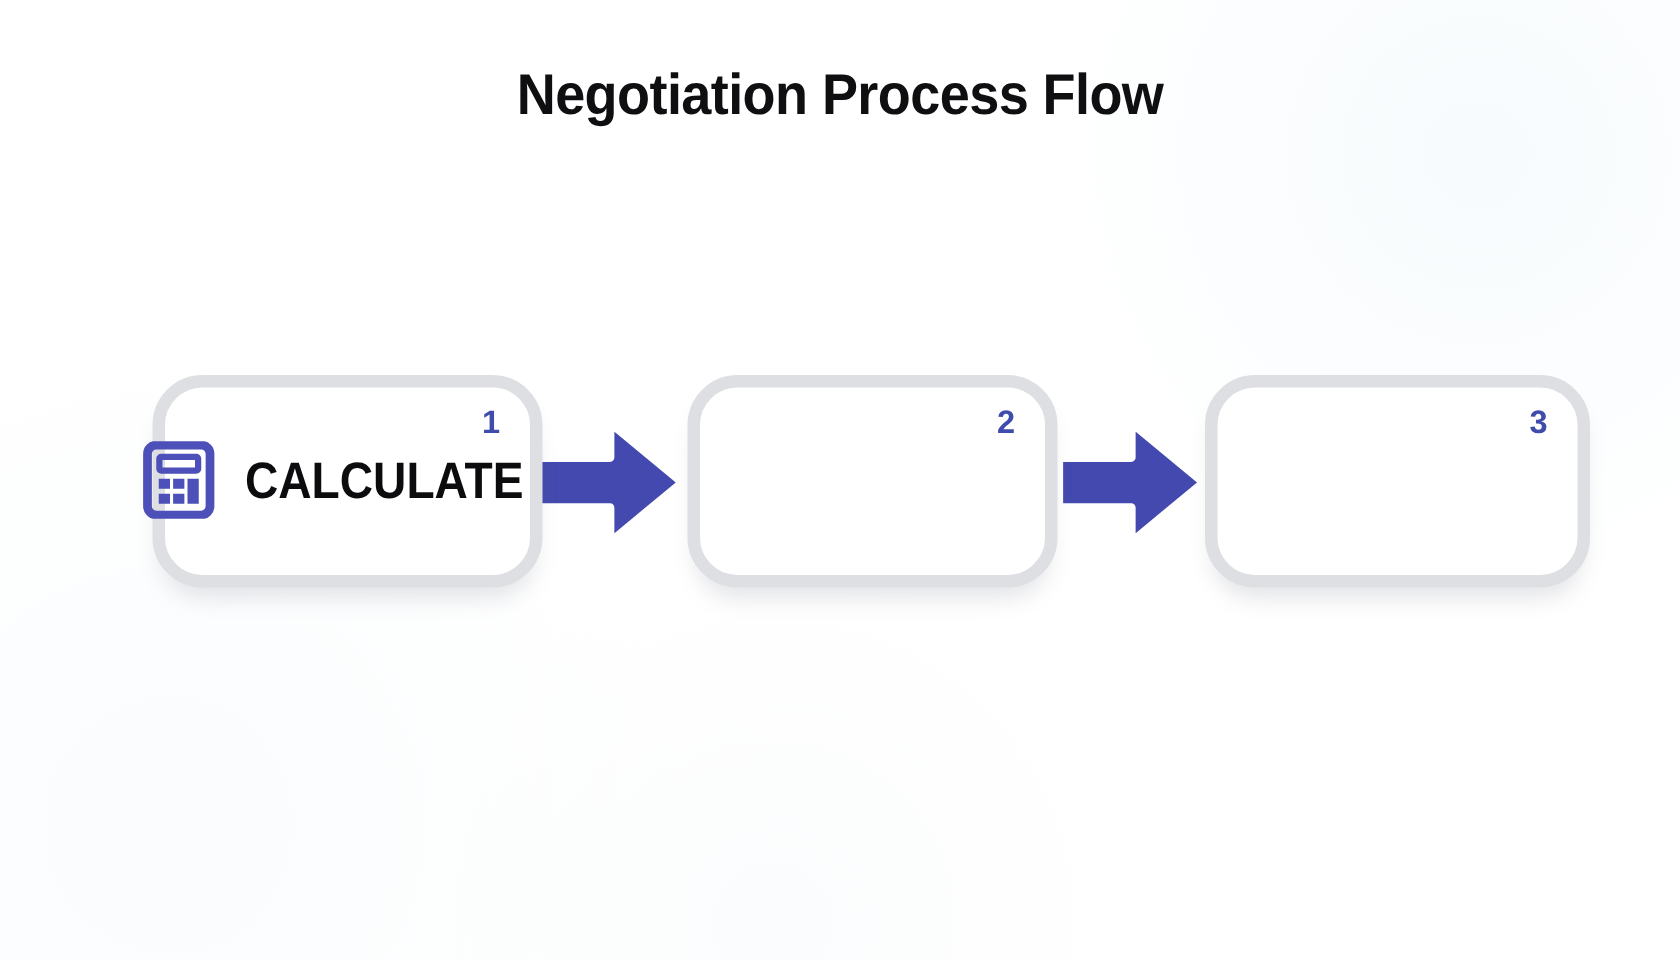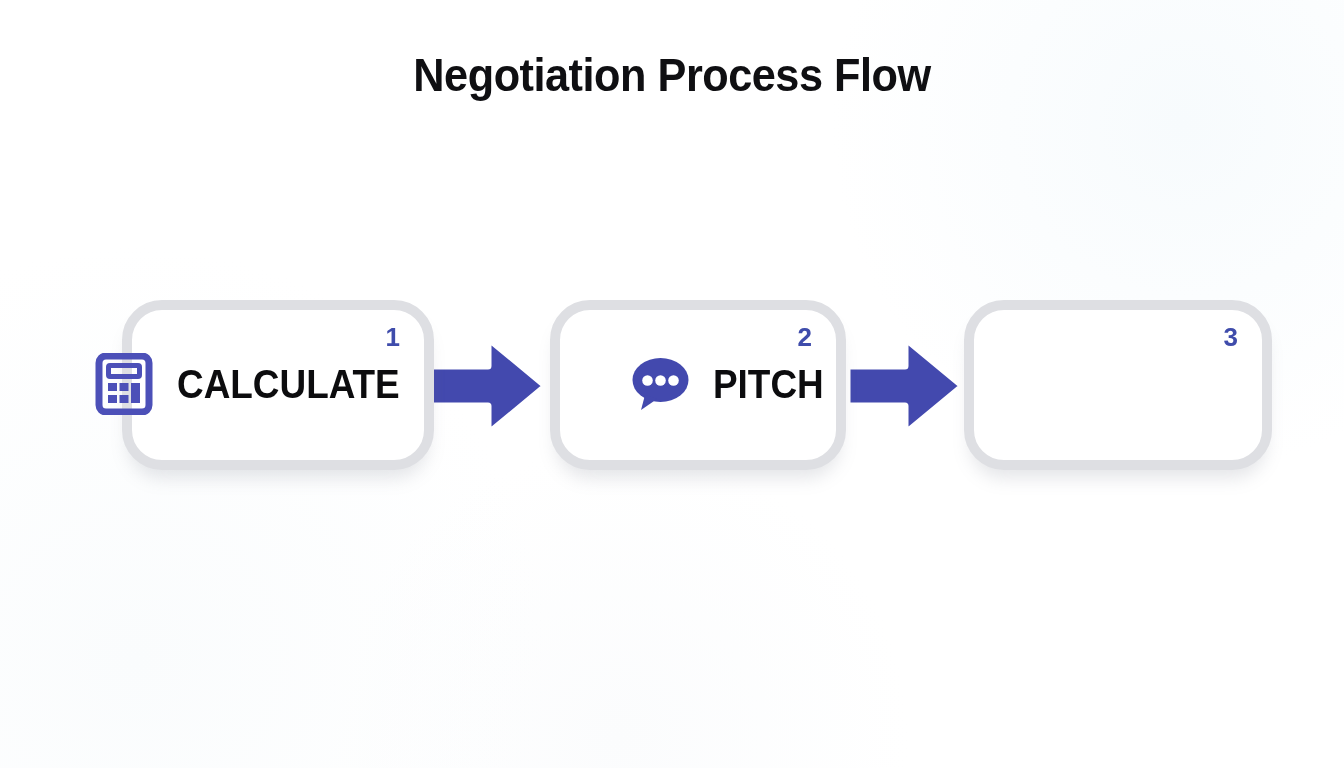--- a/index.html
+++ b/index.html
@@ -65,21 +65,21 @@
   }
   .card-1 { left: 122px; width: 312px; }
   .card-2 { left: 550px; width: 296px; }
   .card-3 { left: 964px; width: 308px; }
 
   .card-inner {
     position: absolute;
     inset: 0;
     display: flex;
     align-items: center;
-    justify-content: flex-end;
+    justify-content: center;
     gap: 22px;
     padding-bottom: 2px;
   }
 
   .step-num {
     position: absolute;
     top: 14px;
     right: 24px;
     font-family: "Liberation Sans", sans-serif;
     font-size: 26px;
@@ -150,32 +150,20 @@
   </div>
 
   <div class="arrow arrow-1">
     <svg width="122" height="116" viewBox="0 0 122 116" fill="none">
       <path d="M2 38 L60 38 L60 10 L118 58 L60 106 L60 78 L2 78 Z" fill="#4349ae" stroke="#ffffff" stroke-width="7" stroke-linejoin="round"></path>
     </svg>
   </div>
 
   <div class="card card-2">
     <div class="step-num">2</div>
-    <div class="card-inner">
-      <span class="icon-box">
-        <svg width="62" height="58" viewBox="0 0 62 58" fill="none">
-          <ellipse cx="31.5" cy="25" rx="28" ry="22" fill="#4349ae"></ellipse>
-          <path d="M16 40 L12 55 L28 44 Z" fill="#4349ae"></path>
-          <circle cx="18.5" cy="25.5" r="5.3" fill="#ffffff"></circle>
-          <circle cx="31.5" cy="25.5" r="5.3" fill="#ffffff"></circle>
-          <circle cx="44.5" cy="25.5" r="5.3" fill="#ffffff"></circle>
-        </svg>
-      </span>
-      <span class="card-label">PITCH</span>
-    </div>
   </div>
 
   <div class="arrow arrow-2">
     <svg width="122" height="116" viewBox="0 0 122 116" fill="none">
       <path d="M2 38 L60 38 L60 10 L118 58 L60 106 L60 78 L2 78 Z" fill="#4349ae" stroke="#ffffff" stroke-width="7" stroke-linejoin="round"></path>
     </svg>
   </div>
 
   <div class="card card-3">
     <div class="step-num">3</div>

